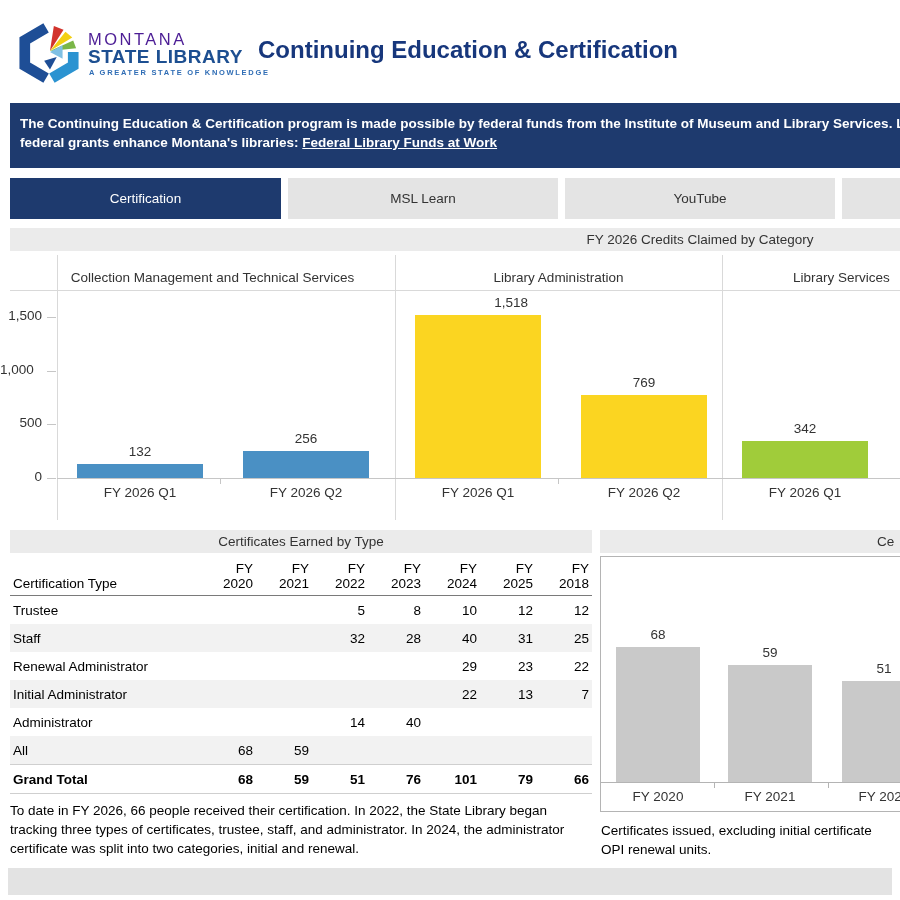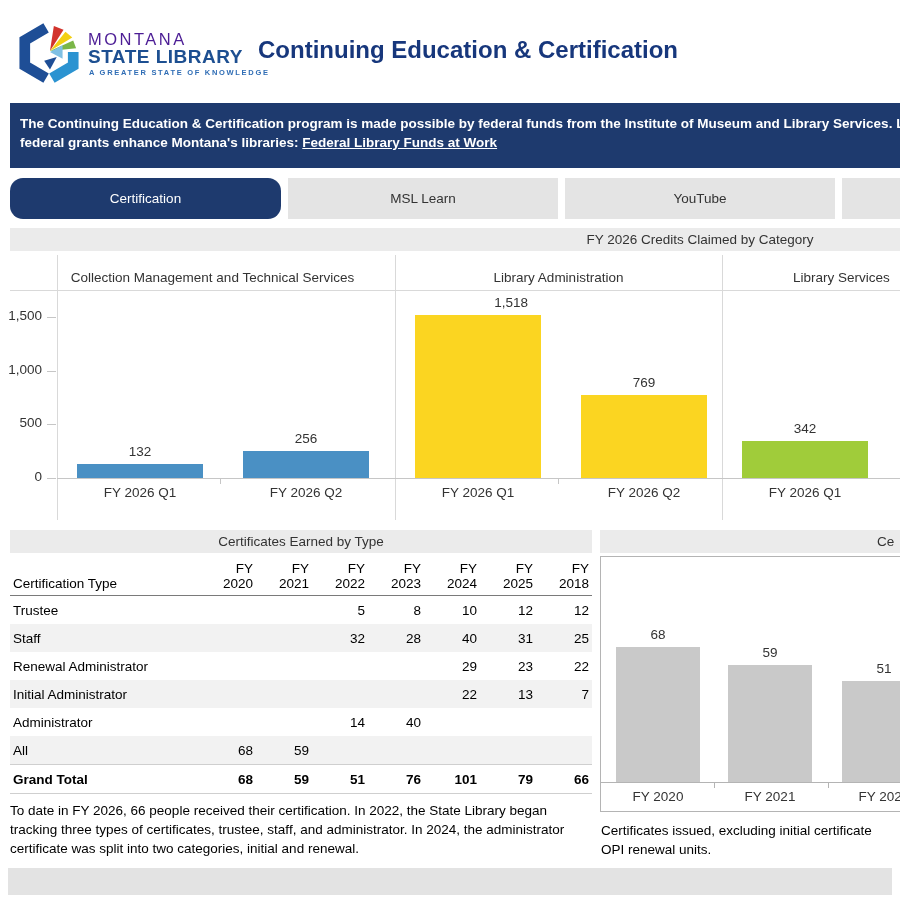--- a/index.html
+++ b/index.html
@@ -16,21 +16,21 @@
   .logo-tagline{position:absolute;left:71px;top:48px;font-size:7.5px;font-weight:bold;letter-spacing:1.7px;color:#2f6db5;white-space:nowrap;}
   
   #banner{left:10px;top:103px;width:890px;height:65px;background:#1e3a6e;color:#fff;
           font-size:13.5px;font-weight:bold;line-height:19px;padding:11px 10px;box-sizing:border-box;overflow:hidden;}
   #banner .bline{white-space:nowrap;}
   #banner a{color:#fff;text-decoration:underline;}
   
   #tabs{left:10px;top:178px;display:flex;gap:7px;}
   .tab{height:41px;background:#e4e4e4;color:#333;font-size:13.5px;display:flex;align-items:center;
        justify-content:center;cursor:pointer;flex:none;}
-  .tab.active{background:#1e3a6e;color:#fff;border-radius:13px;}
+  .tab.active{background:#1e3a6e;color:#fff;}
   
   .bar-title{background:#ebebeb;height:23px;line-height:23px;font-size:13.5px;color:#333;text-align:center;}
   
   .ctext{font-size:13.5px;color:#333;}
   .vline{position:absolute;width:1px;background:#d9d9d9;}
   .hline{position:absolute;height:1px;background:#d9d9d9;}
   
   #cert-table-wrap{left:10px;top:555px;width:582px;}
   table{border-collapse:collapse;width:582px;font-size:13.5px;color:#000;table-layout:fixed;}
   th{font-weight:normal;vertical-align:bottom;padding:6px 3px 4px 3px;}
@@ -86,21 +86,21 @@
 
   <div class="abs bar-title" style="left:10px;top:228px;width:1380px;">
     <span>FY 2026 Credits Claimed by Category</span>
   </div>
 
   <div class="abs" id="credits-chart" style="left:0;top:0;width:900px;height:900px;pointer-events:none;">
       <div class="ctext" style="position: absolute; left: 0px; top: 469px; width: 42px; text-align: right;">0</div>
       <div style="position: absolute; left: 47px; top: 478px; width: 9px; height: 1px; background: rgb(198, 198, 198);"></div>
       <div class="ctext" style="position: absolute; left: 0px; top: 415.333px; width: 42px; text-align: right;">500</div>
       <div style="position: absolute; left: 47px; top: 424.333px; width: 9px; height: 1px; background: rgb(198, 198, 198);"></div>
-      <div class="ctext" style="position: absolute; left: 0px; top: 361.667px; width: 42px; text-align: right;">1,000</div>
+      <div class="ctext" style="position: absolute; left: 0px; top: 361.667px; width: 42px; ">1,000</div>
       <div style="position: absolute; left: 47px; top: 370.667px; width: 9px; height: 1px; background: rgb(198, 198, 198);"></div>
       <div class="ctext" style="position: absolute; left: 0px; top: 308px; width: 42px; text-align: right;">1,500</div>
       <div style="position: absolute; left: 47px; top: 317px; width: 9px; height: 1px; background: rgb(198, 198, 198);"></div>
       <div class="vline" style="left: 57px; top: 255px; height: 265px;"></div>
       <div class="vline" style="left: 395px; top: 255px; height: 265px;"></div>
       <div class="vline" style="left: 722px; top: 255px; height: 265px;"></div>
       <div class="hline" style="left: 10px; top: 290px; width: 1380px;"></div>
       <div style="position: absolute; left: 57px; top: 478px; width: 1333px; height: 1px; background: rgb(198, 198, 198);"></div>
       <div class="ctext" style="position: absolute; left: 49px; top: 270px; width: 327px; text-align: center;">Collection Management and Technical Services</div>
       <div title="FY 2026 Q1: 132" style="position: absolute; left: 77px; top: 464px; width: 126px; height: 14px; background: rgb(74, 144, 196); pointer-events: auto;"></div>

